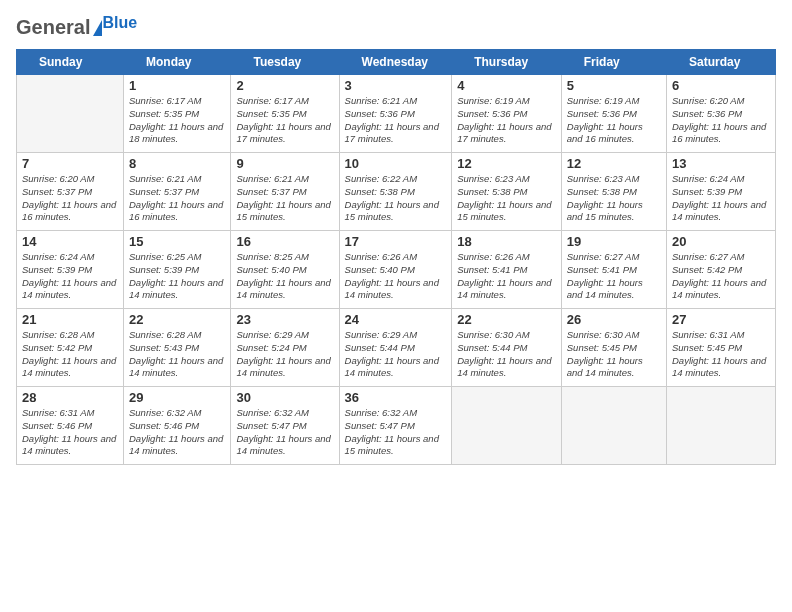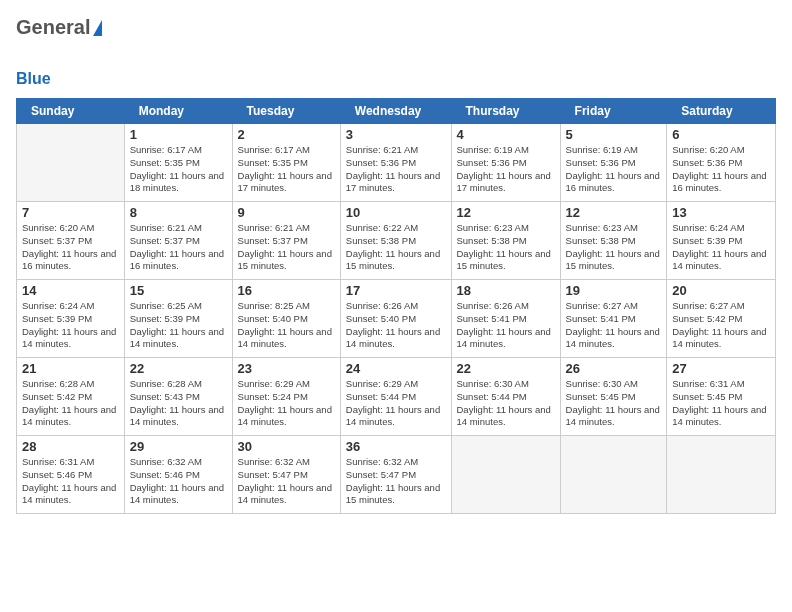--- a/index.html
+++ b/index.html
@@ -16,23 +16,22 @@
       padding: 16px 16px 10px 16px;
     }
     .header {
       display: flex;
       justify-content: space-between;
       align-items: flex-start;
       margin-bottom: 10px;
     }
     .logo {
       display: flex;
-      flex-direction: column;
+      flex-direction: row;
       align-items: flex-start;
-      gap: 33px;
     }
     .logo-general { color: #555; }
     .logo-blue { color: #1a6bbf; }
     .title-block {
       text-align: right;
     }
     .month-title {
       font-size: 32px;
       font-weight: bold;
       color: #333;
@@ -45,21 +44,21 @@
     }
     .calendar {
       width: 100%;
       border-collapse: collapse;
       font-size: 10px;
     }
     .calendar th {
       background: #2e6db4;
       color: #fff;
       text-align: left;
-      padding: 5px 14px;
+      padding: 5px 22px;
       font-size: 12px;
       font-weight: bold;
       border: 1px solid #2e6db4;
     }
     .calendar td {
       border: 1px solid #ccc;
       vertical-align: top;
       padding: 3px 5px;
       width: 113px;
       height: 78px;
@@ -71,20 +70,21 @@
     .day-number {
       font-size: 13px;
       font-weight: bold;
       color: #333;
       margin-bottom: 2px;
     }
     .day-info {
       font-size: 9.5px;
       color: #444;
       line-height: 1.35;
+      font-style: italic;
     }
     .week-row td {
       height: 78px;
     }
   </style>
 </head>
 <body>
 
 <div class="container">
   <div class="header">

